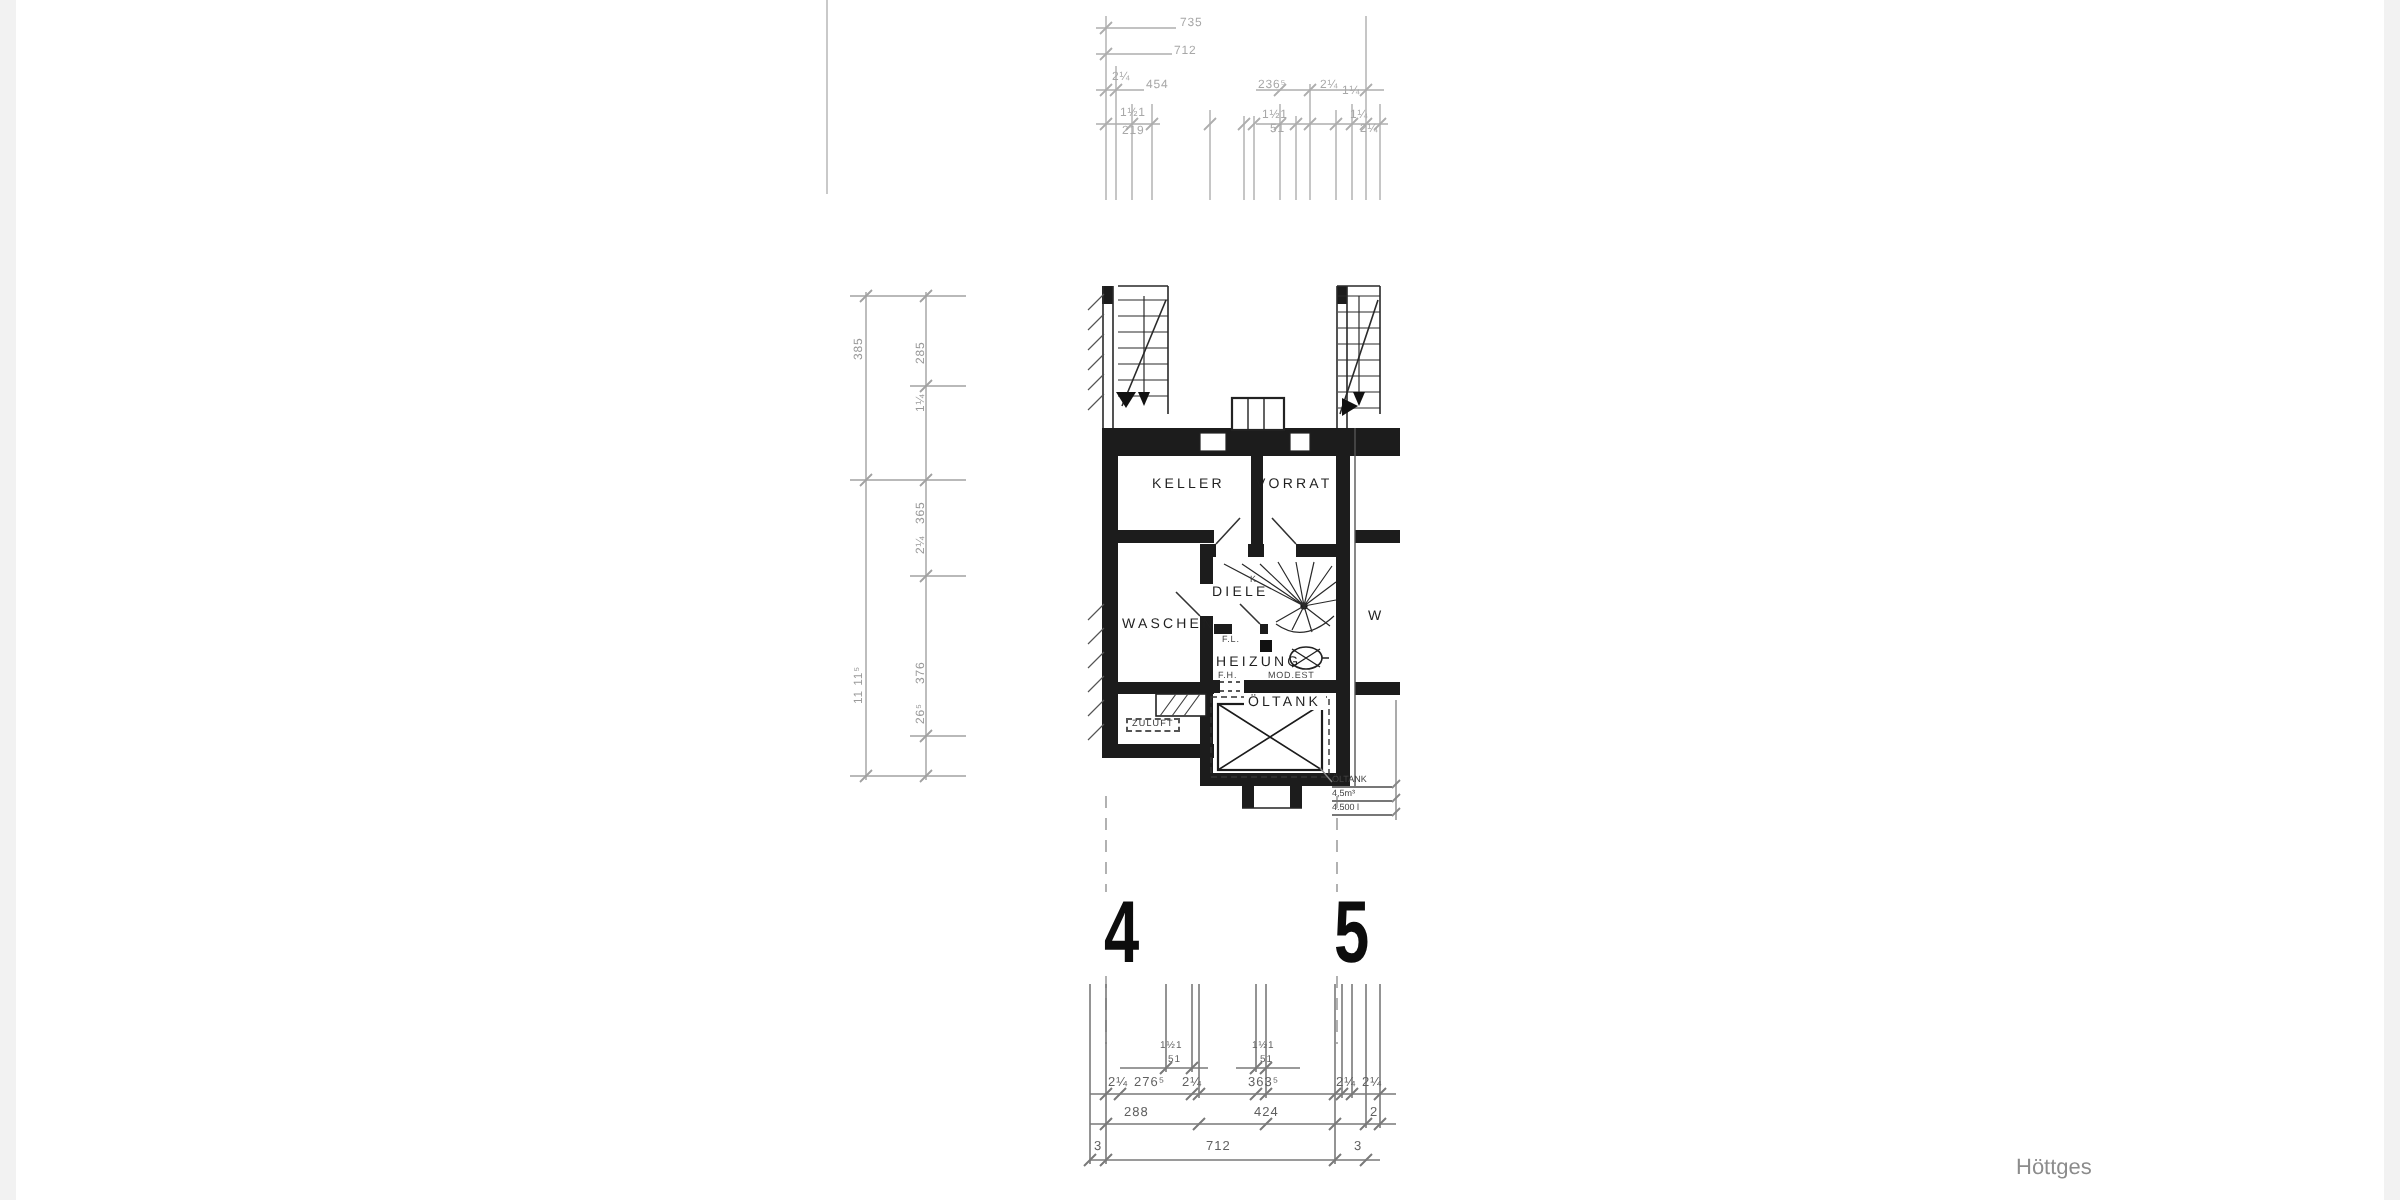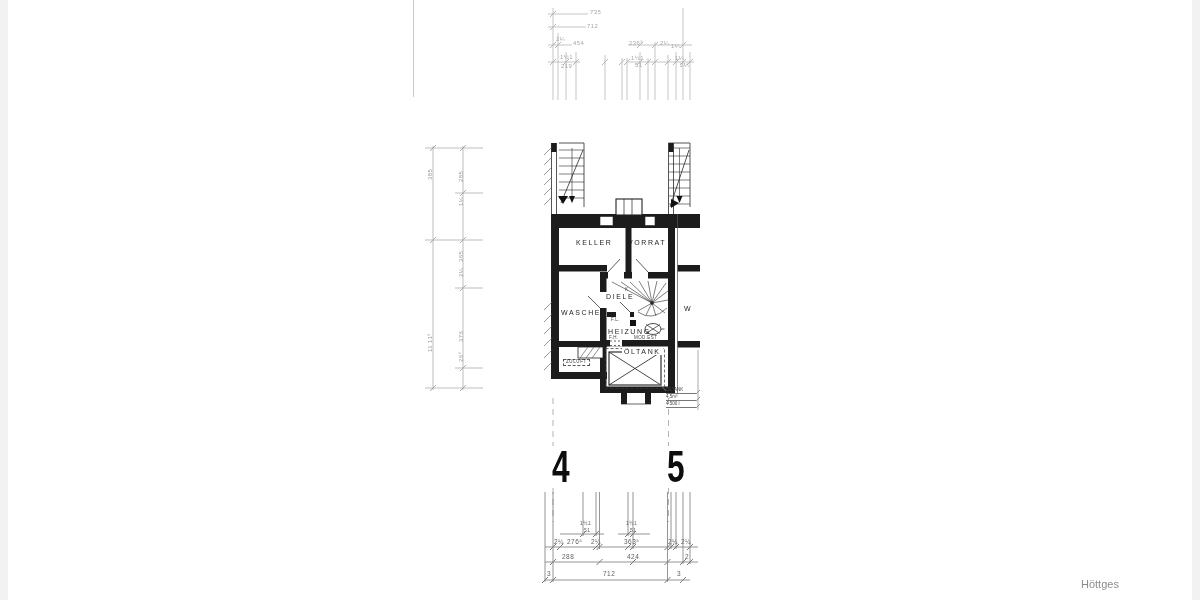--- a/index.html
+++ b/index.html
@@ -221,15 +221,15 @@
 
   <div class="lbl" style="left:666px;top:388px;">
     <span class="note">ÖLTANK</span>
     <span class="note">4,5m³</span>
     <span class="note">4.500 l</span>
   </div>
 
   <span class="lbl axis" style="left:552px;top:445px;">4</span>
   <span class="lbl axis" style="left:667px;top:445px;">5</span>
 
-  <span class="lbl watermark" style="left:1081px;top:579px;">Höttges</span>
+  <span class="lbl watermark" style="left:1008px;top:579px;">Höttges</span>
 
 </div>
 
 </body></html>

